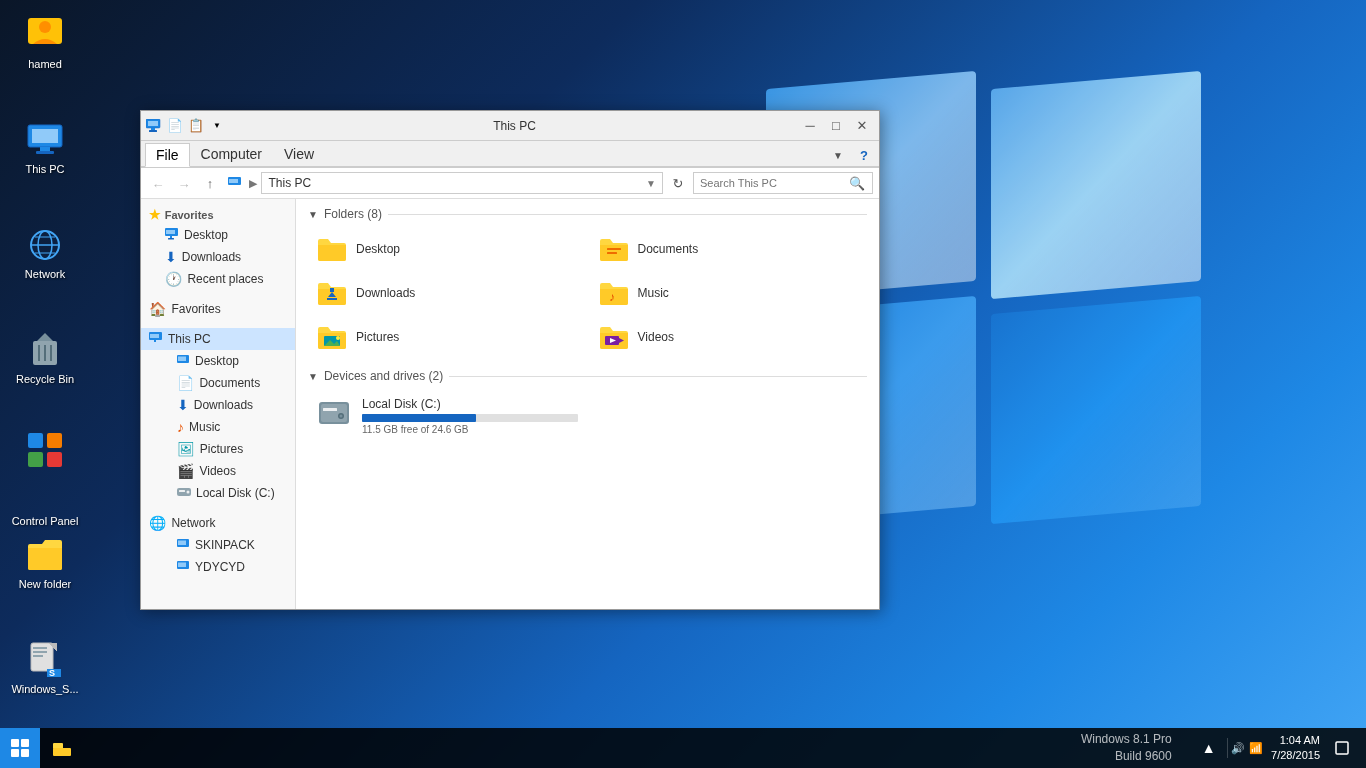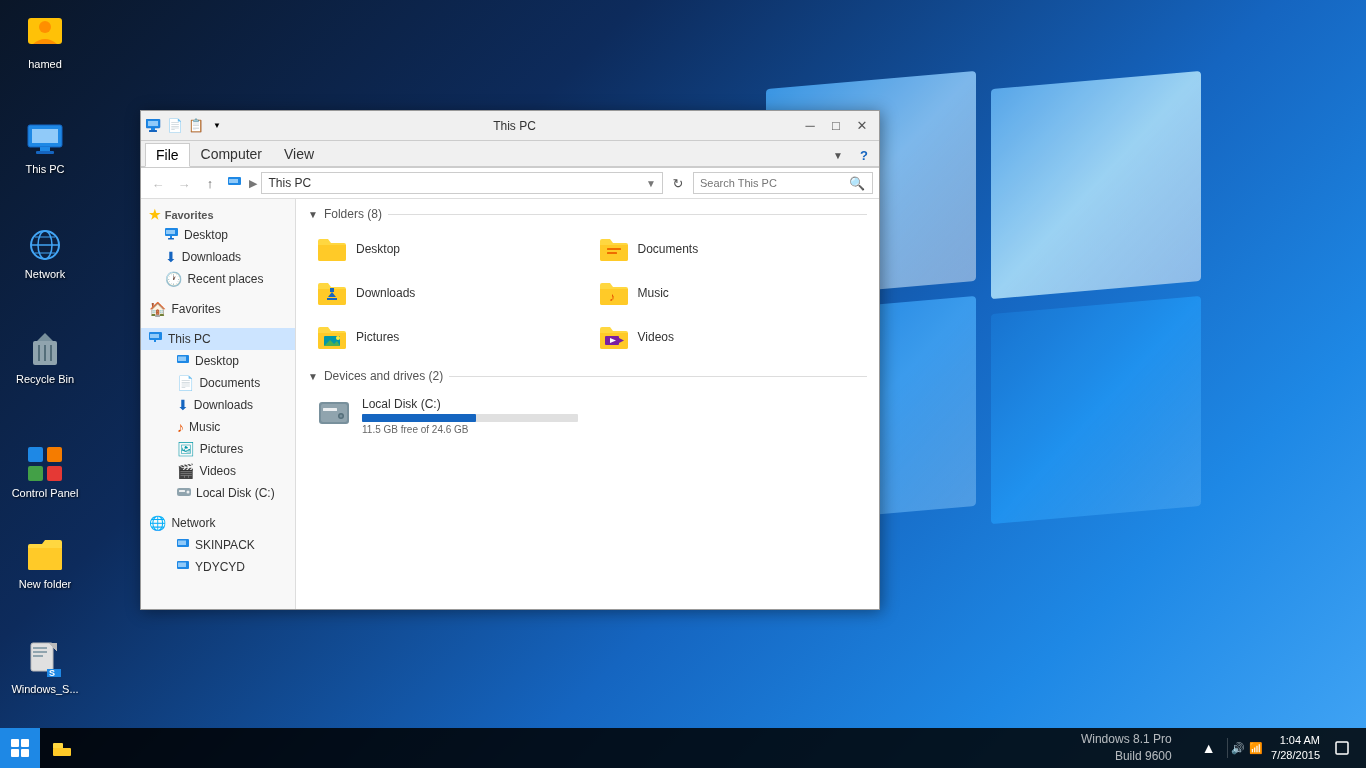--- a/index.html
+++ b/index.html
@@ -532,21 +532,21 @@
         <polygon points="18,2 26,10 10,10" fill="#78909c"></polygon>
         <rect x="6" y="10" width="24" height="24" rx="2" fill="#90a4ae"></rect>
         <line x1="12" y1="14" x2="12" y2="30" stroke="#546e7a" stroke-width="2"></line>
         <line x1="18" y1="14" x2="18" y2="30" stroke="#546e7a" stroke-width="2"></line>
         <line x1="24" y1="14" x2="24" y2="30" stroke="#546e7a" stroke-width="2"></line>
       </svg>
     </div>
     <div class="icon-label">Recycle Bin</div>
   </div>
 
-  <div class="desktop-icon" style="top:444px;left:10px;">
+  <div class="desktop-icon" style="top:430px;left:10px;gap:42px;">
     <div class="icon-img">
       <svg width="38" height="38" viewBox="0 0 38 38">
         <rect x="2" y="2" width="15" height="15" rx="2" fill="#1e88e5"></rect>
         <rect x="21" y="2" width="15" height="15" rx="2" fill="#f57c00"></rect>
         <rect x="2" y="21" width="15" height="15" rx="2" fill="#43a047"></rect>
         <rect x="21" y="21" width="15" height="15" rx="2" fill="#e53935"></rect>
       </svg>
     </div>
     <div class="icon-label">Control Panel</div>
   </div>

